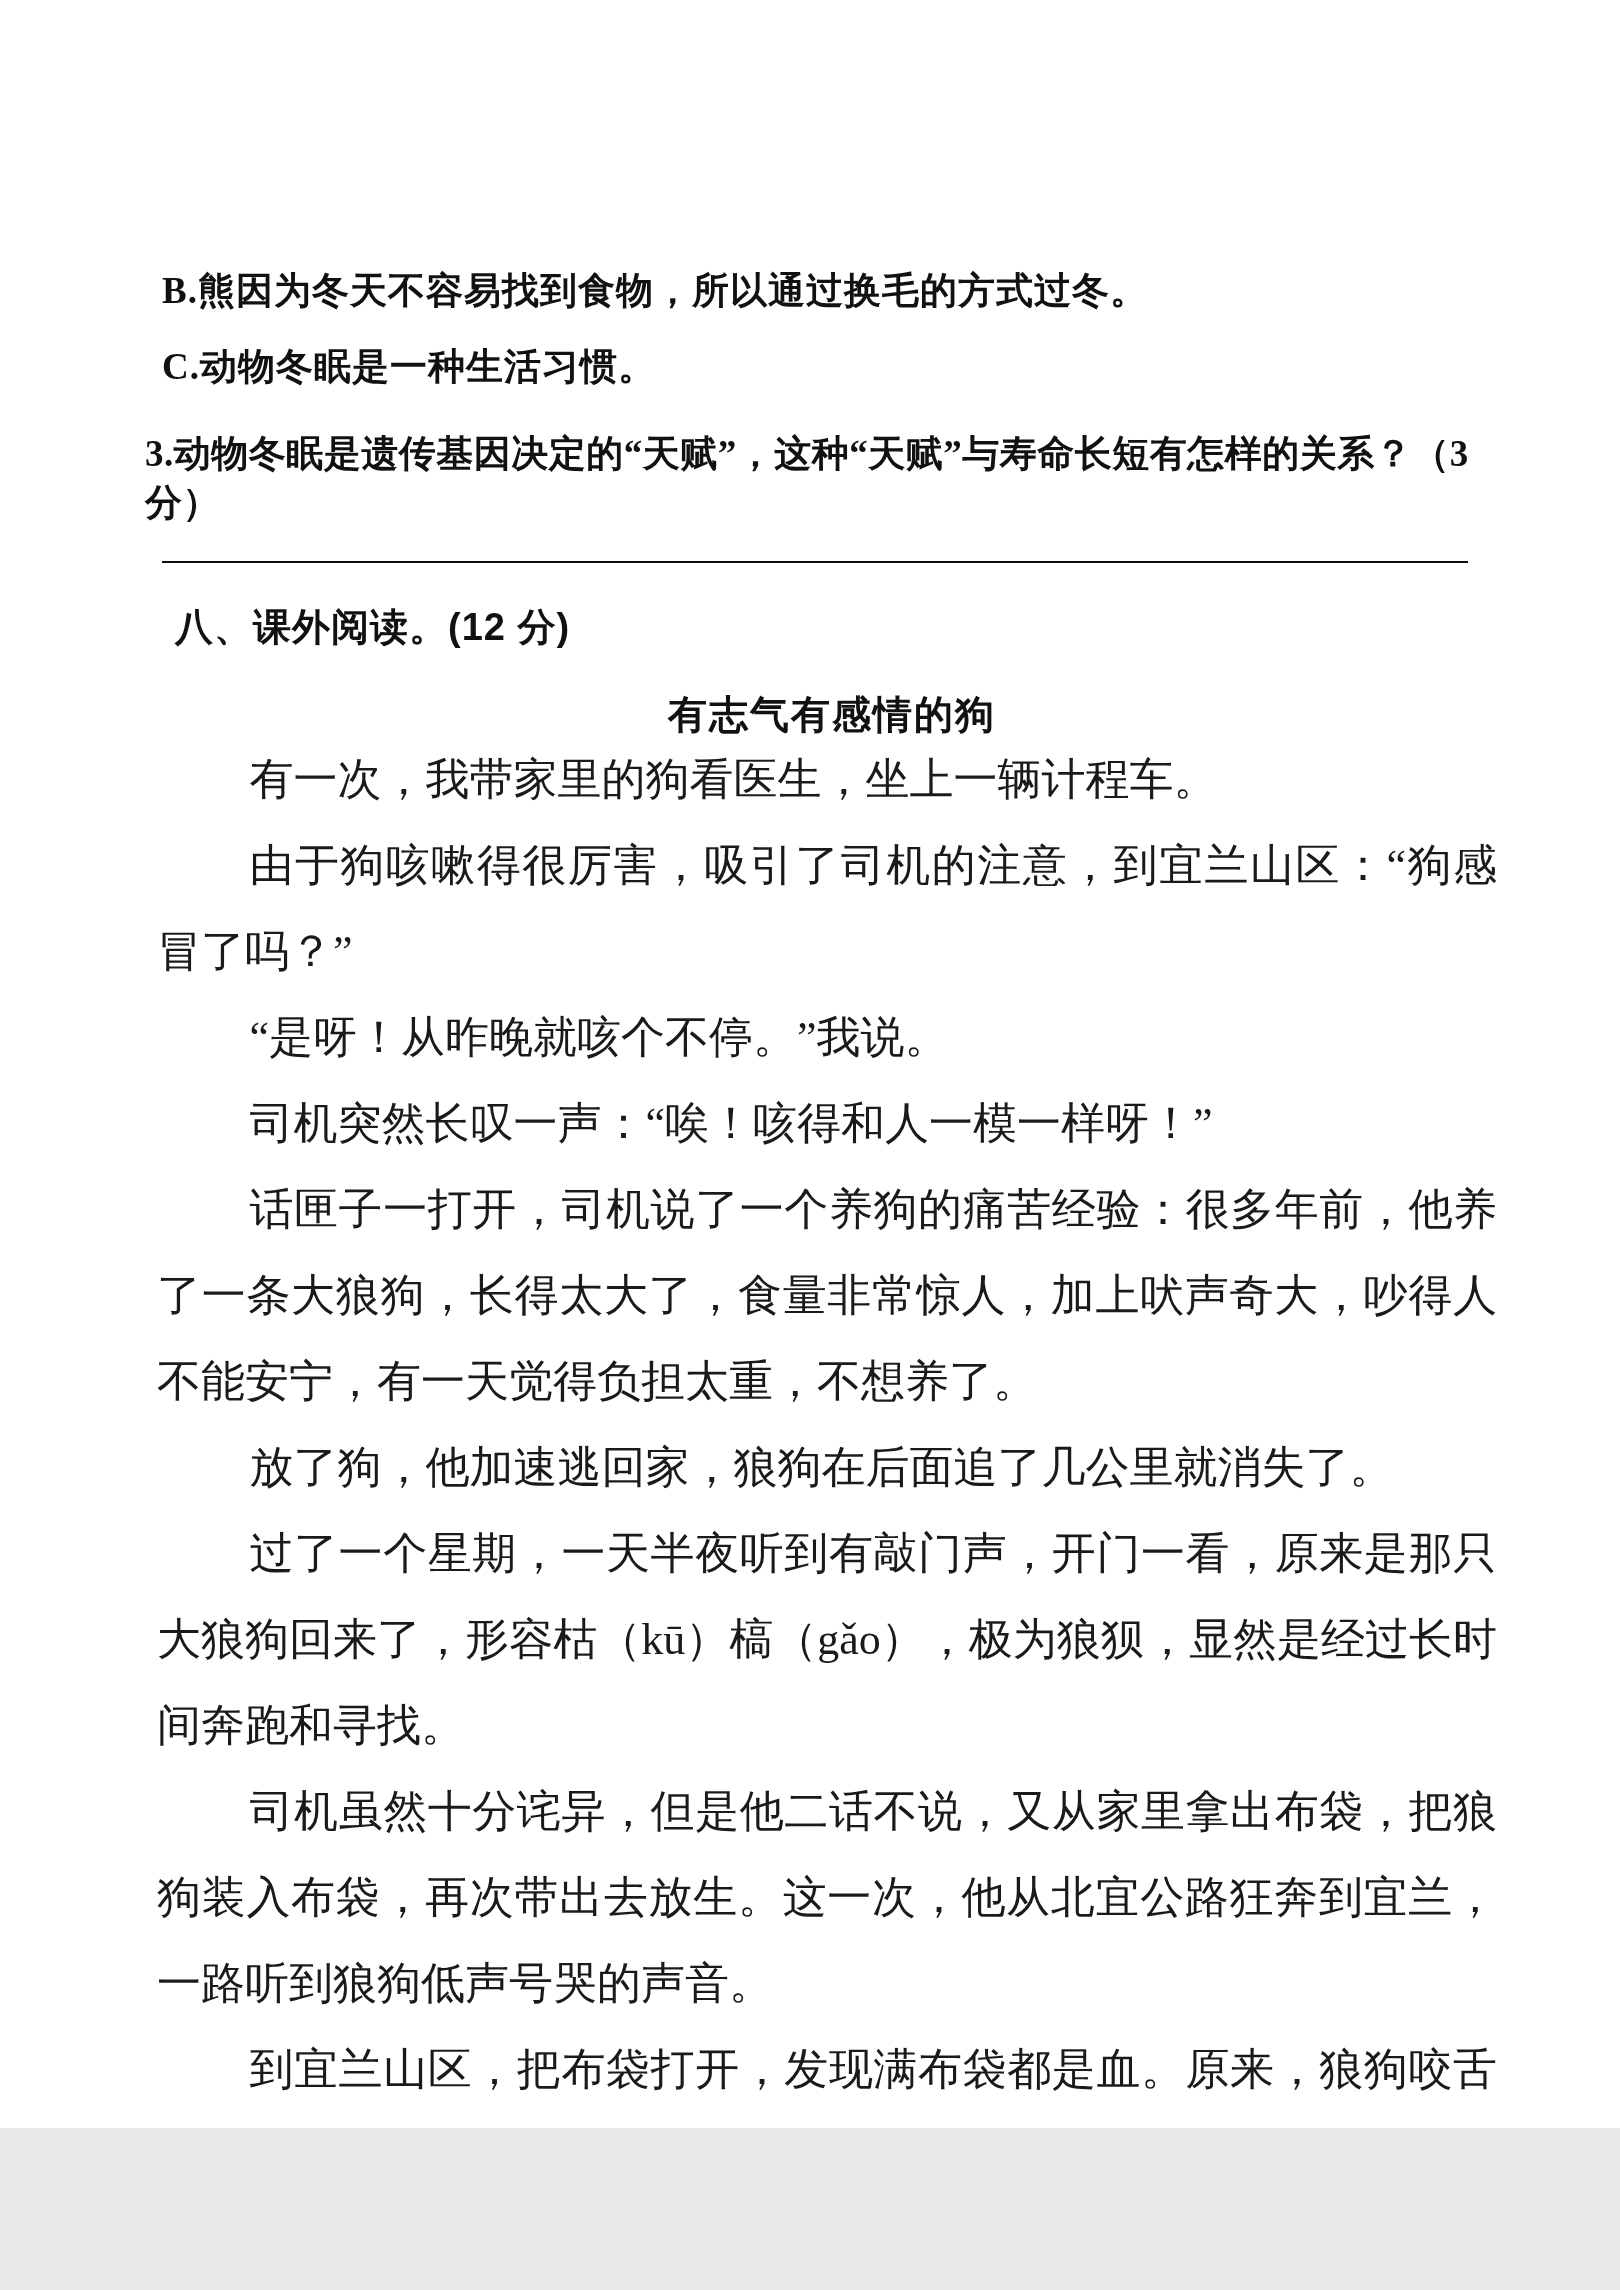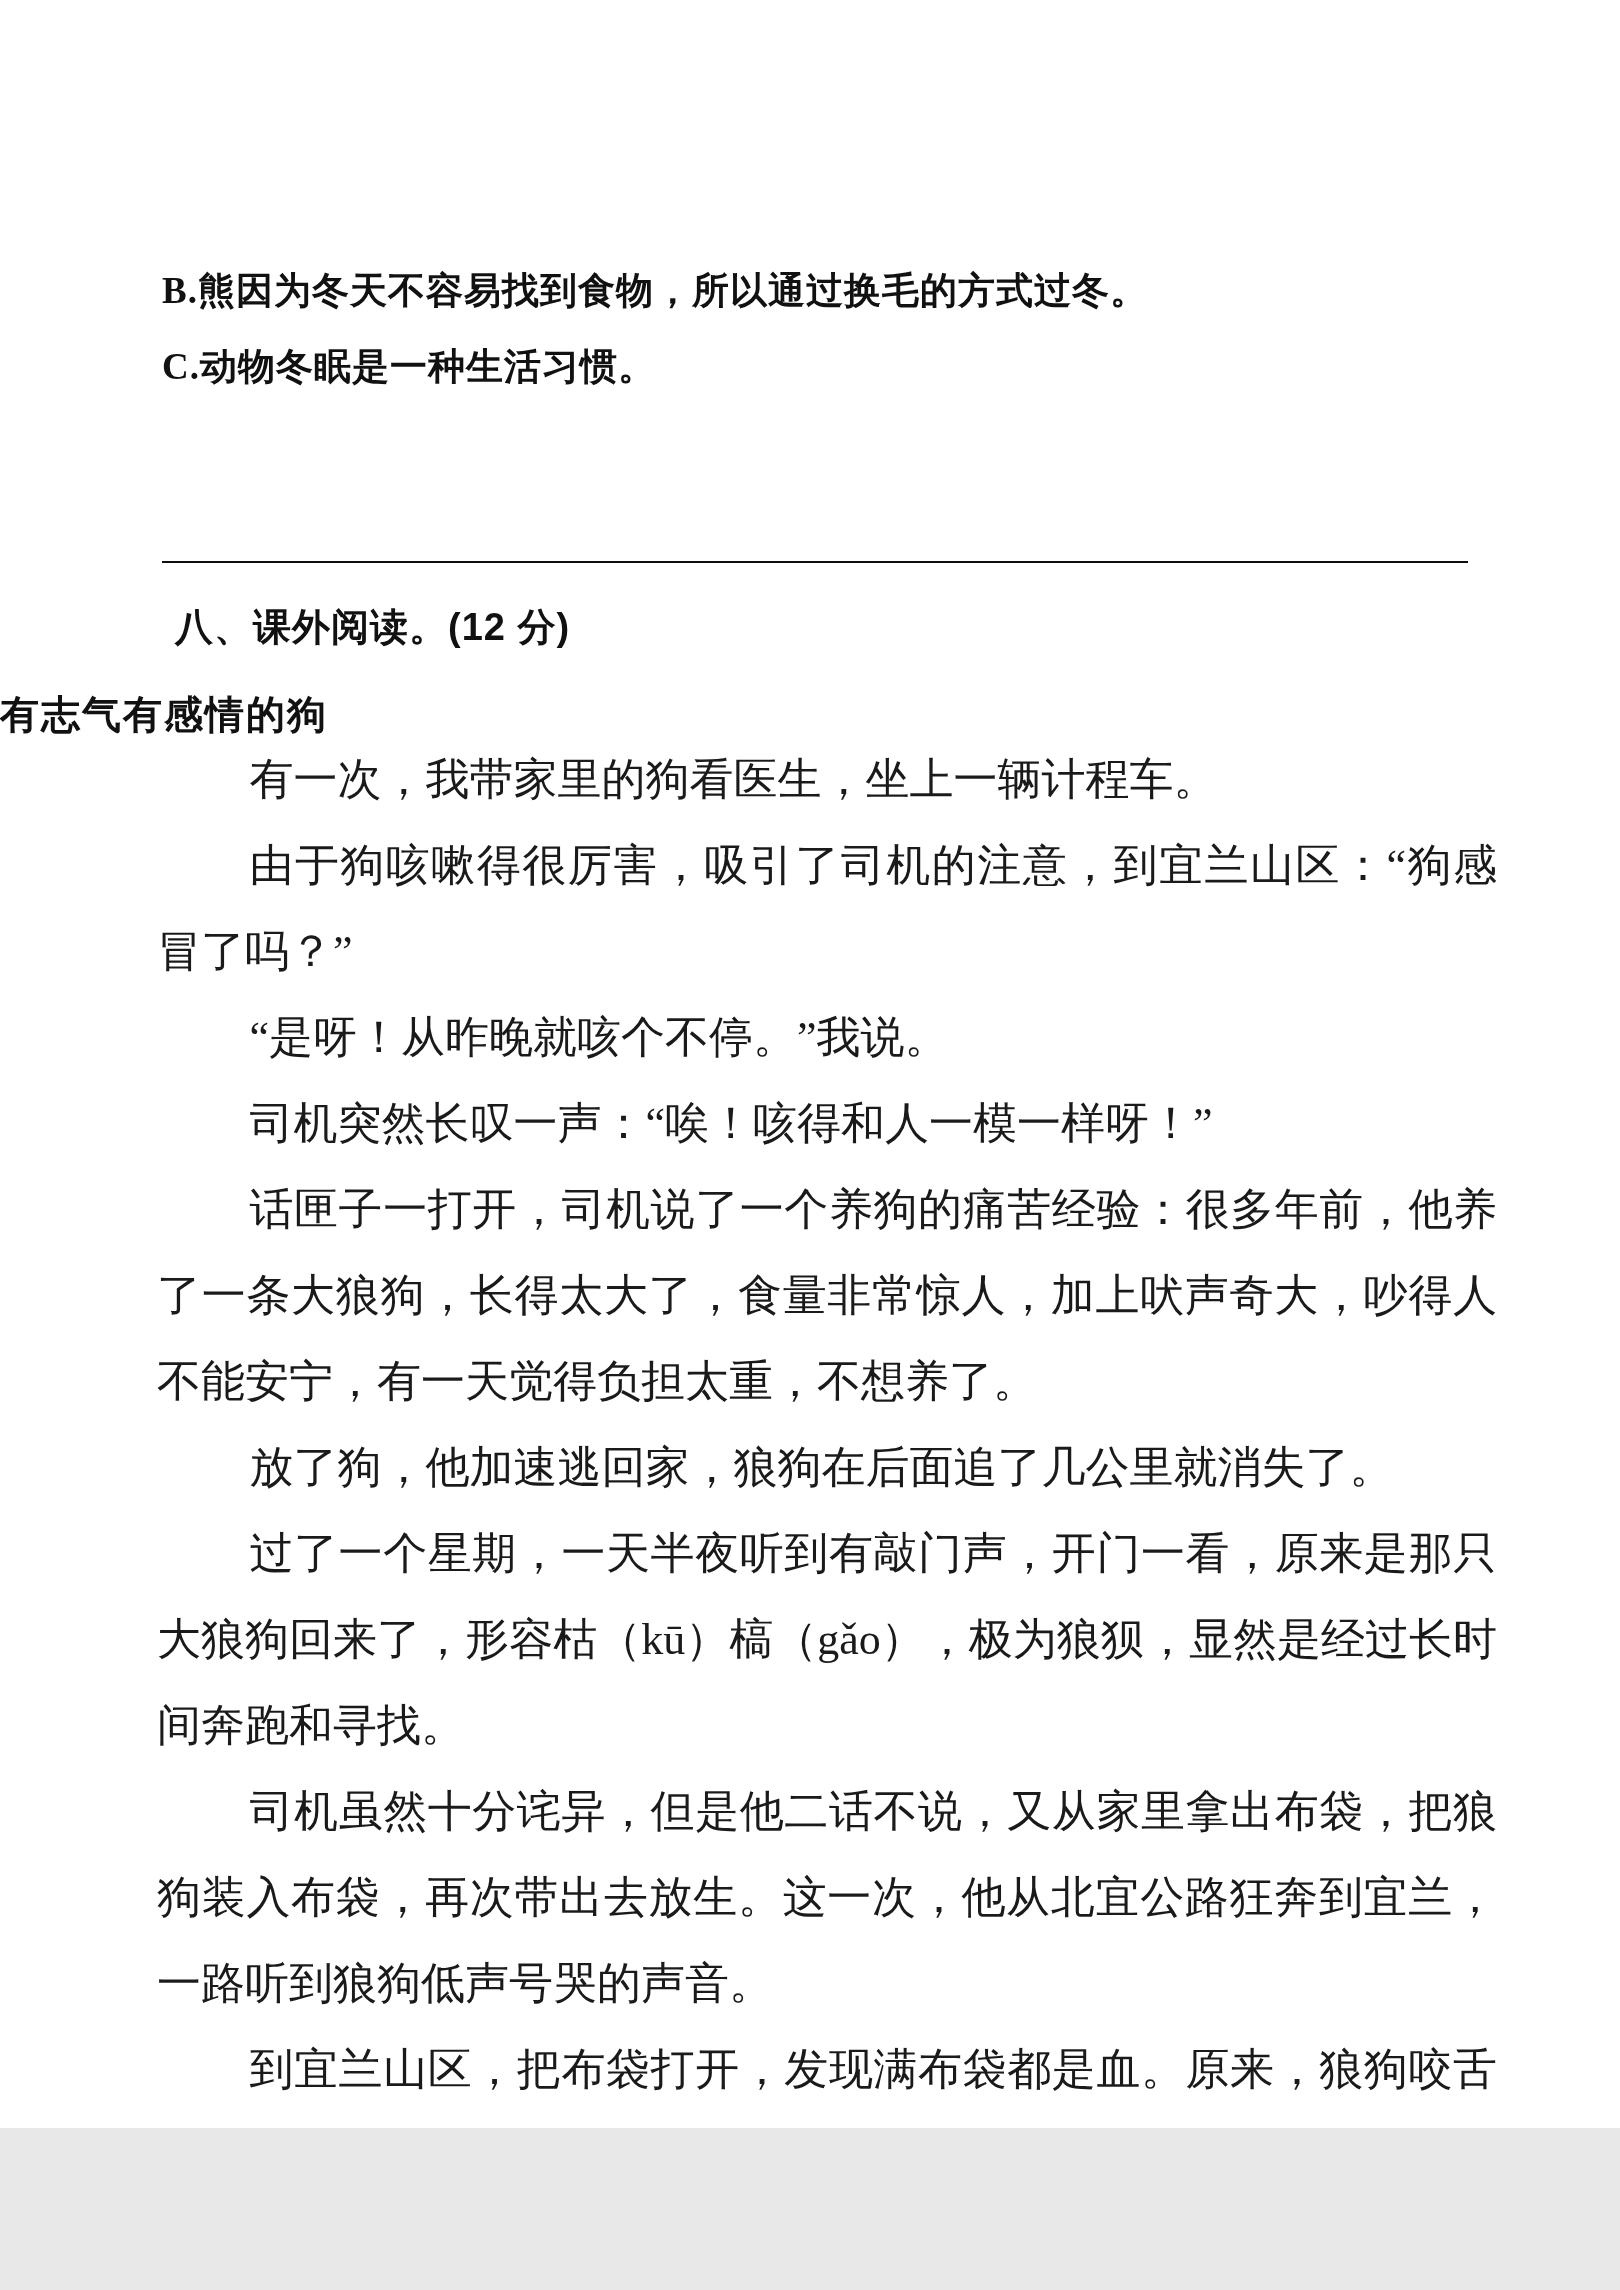--- a/index.html
+++ b/index.html
@@ -59,24 +59,26 @@
     font-weight: bold;
     font-family: "Liberation Sans", sans-serif;
     letter-spacing: 1px;
     margin-left: 30px;
   }
   .passage-title {
     position: absolute;
     left: 0;
     right: 0;
     top: 688px;
+    text-align: center;
     font-size: 39px;
     font-weight: bold;
     font-family: "Liberation Sans", sans-serif;
     letter-spacing: 2px;
+    padding-left: 44px;
   }
 
   
   .passage-body {
     position: absolute;
     left: 157px;
     right: 123px;
     top: 737px;
     font-size: 44px;
     line-height: 86px;
@@ -111,20 +113,21 @@
 </style>
 </head>
 <body>
 
 <div class="page">
 
   <div id="opt-b" class="opt-line">B.熊因为冬天不容易找到食物，所以通过换毛的方式过冬。</div>
 
   <div id="opt-c" class="opt-line">C.动物冬眠是一种生活习惯。</div>
 
+  <div class="q3-line">3.动物冬眠是遗传基因决定的“天赋”，这种“天赋”与寿命长短有怎样的关系？（3 分）</div>
 
   <div class="answer-blank"></div>
 
   <div class="section-heading">八、课外阅读。(12 分)</div>
 
   <div class="passage-title">有志气有感情的狗</div>
 
   <div class="passage-body">
     <p>有一次，我带家里的狗看医生，坐上一辆计程车。</p>
     <p>由于狗咳嗽得很厉害，吸引了司机的注意，到宜兰山区：“狗感冒了吗？”</p>

